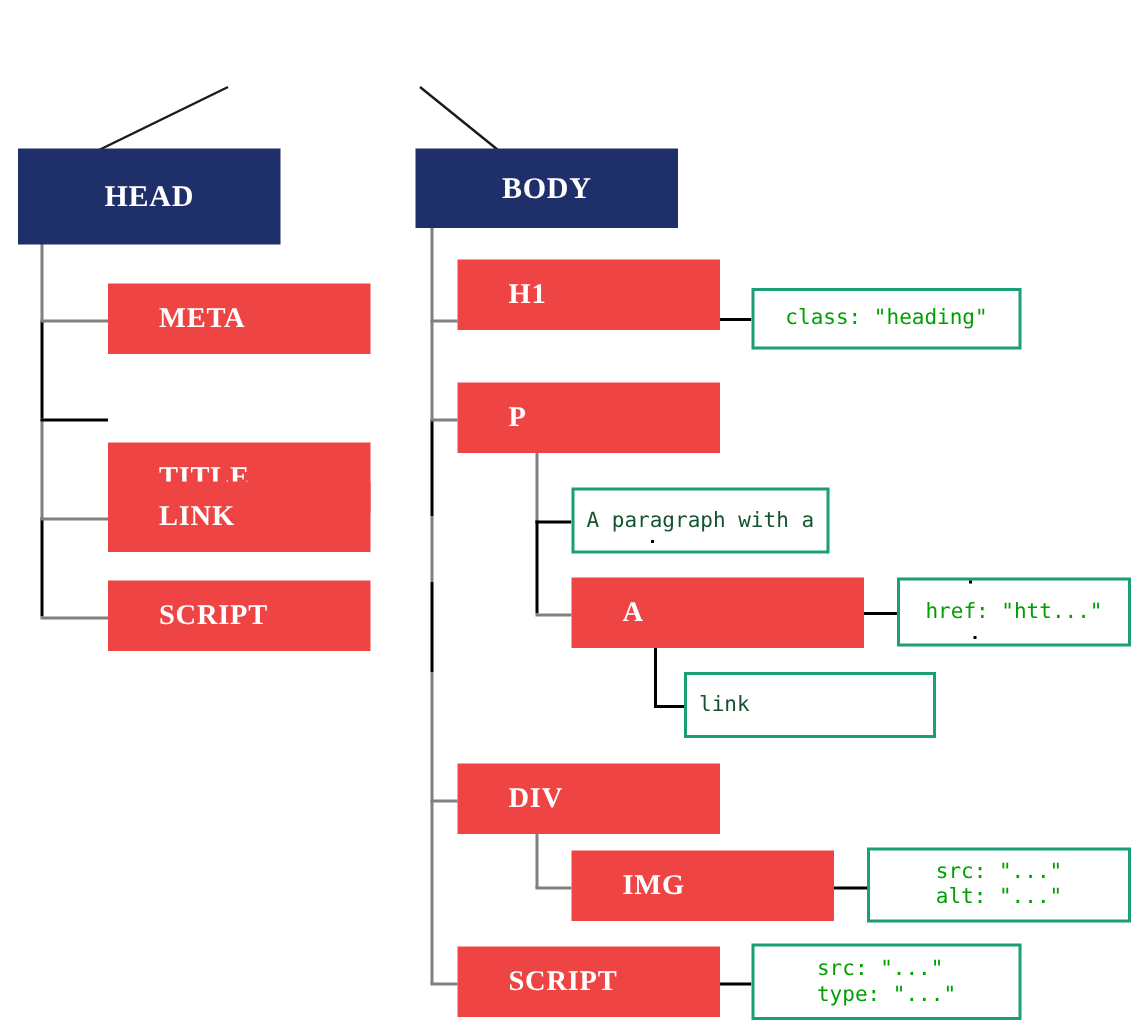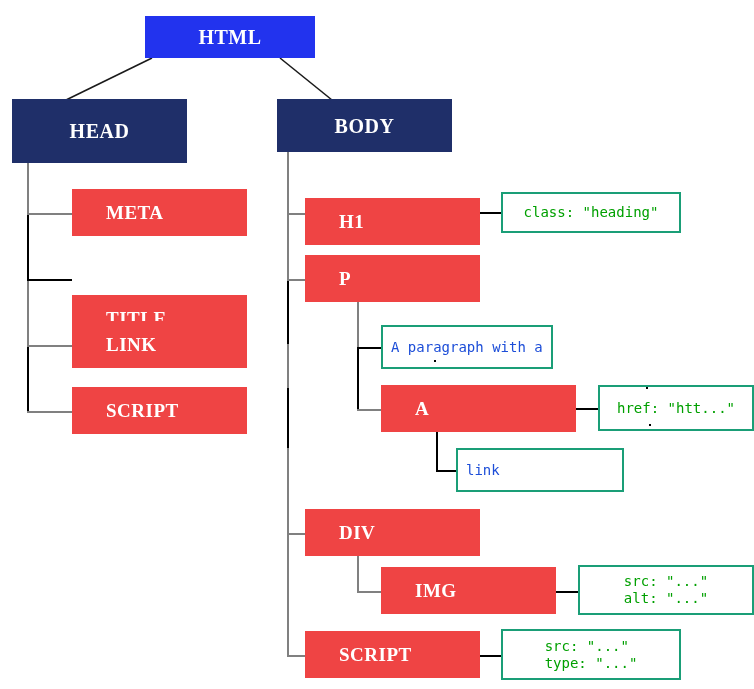--- a/index.html
+++ b/index.html
@@ -64,21 +64,21 @@
     white-space: pre;
   }
   .callout.attr {
     color: #00a000;
     justify-content: center;
   }
   .callout.attr .lines {
     text-align: left;
   }
   .callout.textnode {
-    color: #1d4ed8;
+    color: #14532d;
     justify-content: flex-start;
     padding-left: 8px;
   }
 
   
   .ln {
     position: absolute;
     background: #808080;
   }
   .ln.dark { background: #000000; }
@@ -144,23 +144,20 @@
   <div class="ln h dark" style="left:436px; top:470px; width:20px;"></div>
 
   <div class="ln h dark" style="left:479px; top:212px; width:22px;"></div>
 
   <div class="ln v" style="left:357px; top:556px; height:36px;"></div>
   <div class="ln h" style="left:357px; top:591px; width:24px;"></div>
   <div class="ln h dark" style="left:556px; top:591px; width:22px;"></div>
 
   <div class="ln h dark" style="left:479px; top:655px; width:22px;"></div>
 
-  <div class="node root" style="left:145px; top:16px; width:170px; height:42px;">
-    <span class="lbl">HTML</span>
-  </div>
 
   <div class="node section" style="left:12px; top:99px; width:175px; height:64px;">
     <span class="lbl">HEAD</span>
   </div>
 
   <div class="node section" style="left:277px; top:99px; width:175px; height:53px;">
     <span class="lbl">BODY</span>
   </div>
 
   <div class="node el" style="left:72px; top:189px; width:175px; height:47px;">
@@ -172,21 +169,21 @@
   </div>
 
   <div class="node el" style="left:72px; top:321px; width:175px; height:47px;">
     <span class="lbl">LINK</span>
   </div>
 
   <div class="node el" style="left:72px; top:387px; width:175px; height:47px;">
     <span class="lbl">SCRIPT</span>
   </div>
 
-  <div class="node el" style="left:305px; top:198px; width:175px; height:47px;align-items:center;">
+  <div class="node el" style="left:305px; top:173px; width:175px; height:47px;align-items:center;">
     <span class="lbl">H1</span>
   </div>
 
   <div class="node el" style="left:305px; top:255px; width:175px; height:47px;">
     <span class="lbl">P</span>
   </div>
 
   <div class="node el" style="left:381px; top:385px; width:195px; height:47px;">
     <span class="lbl">A</span>
   </div>

